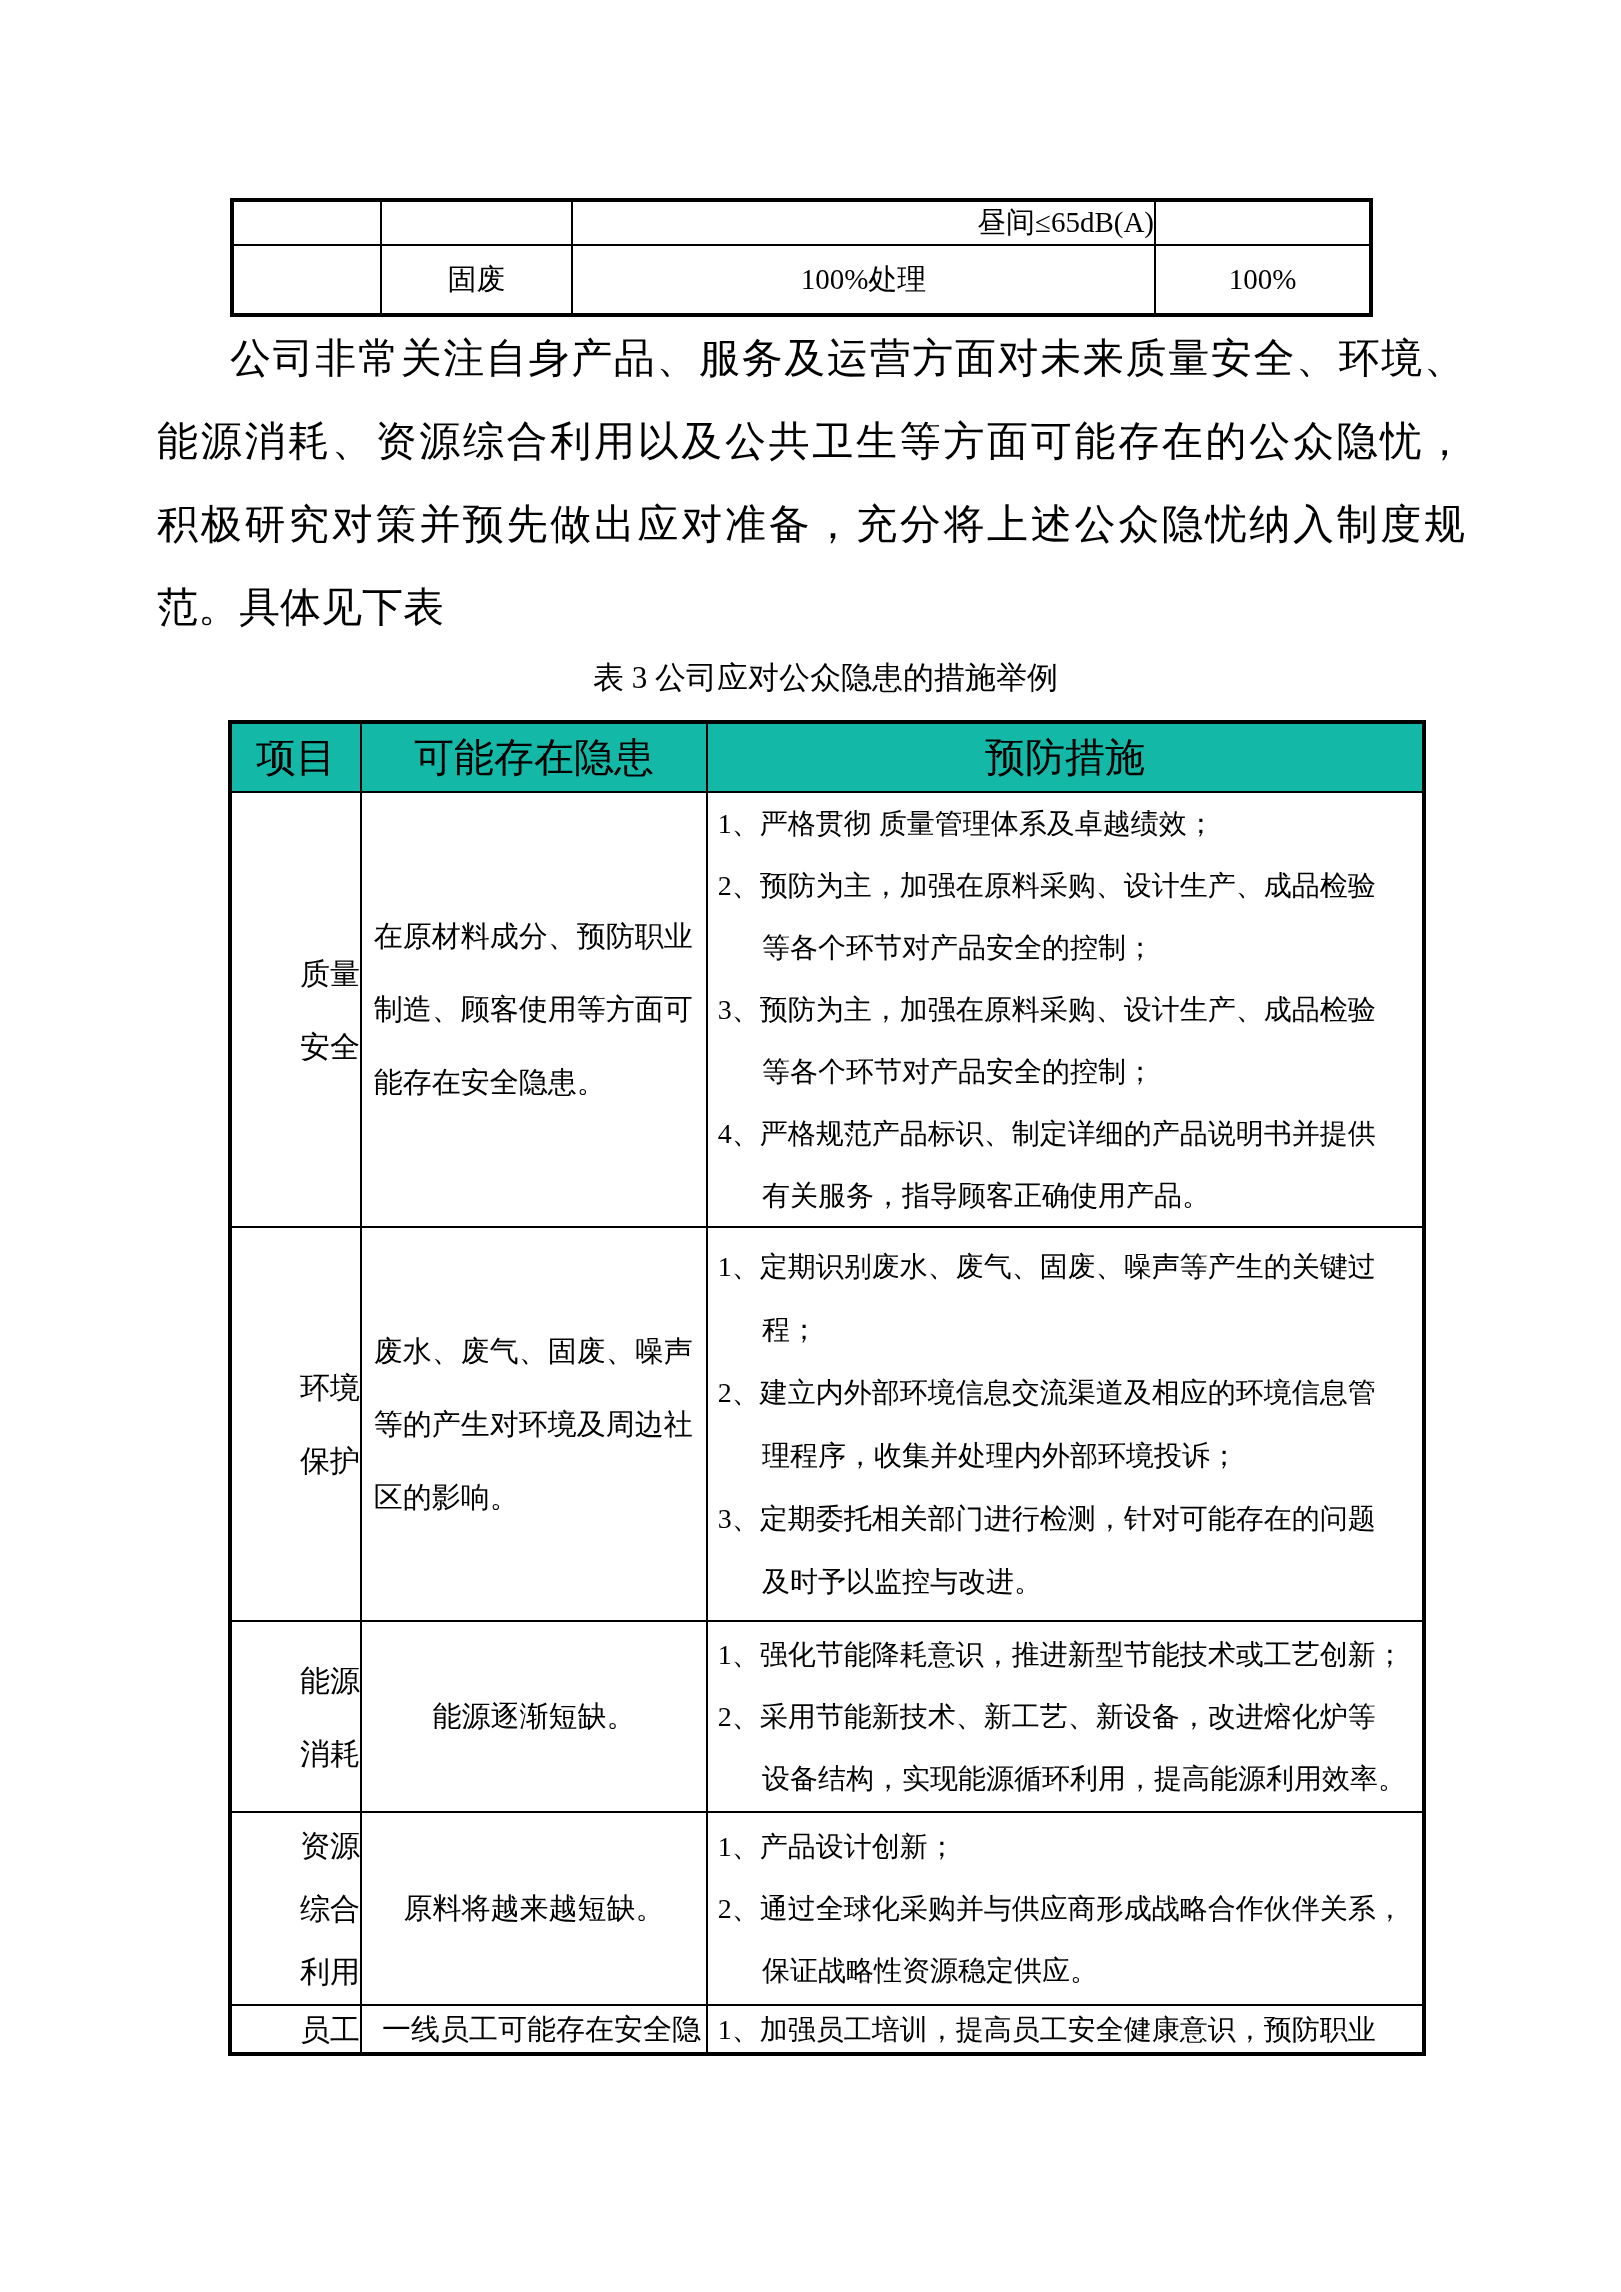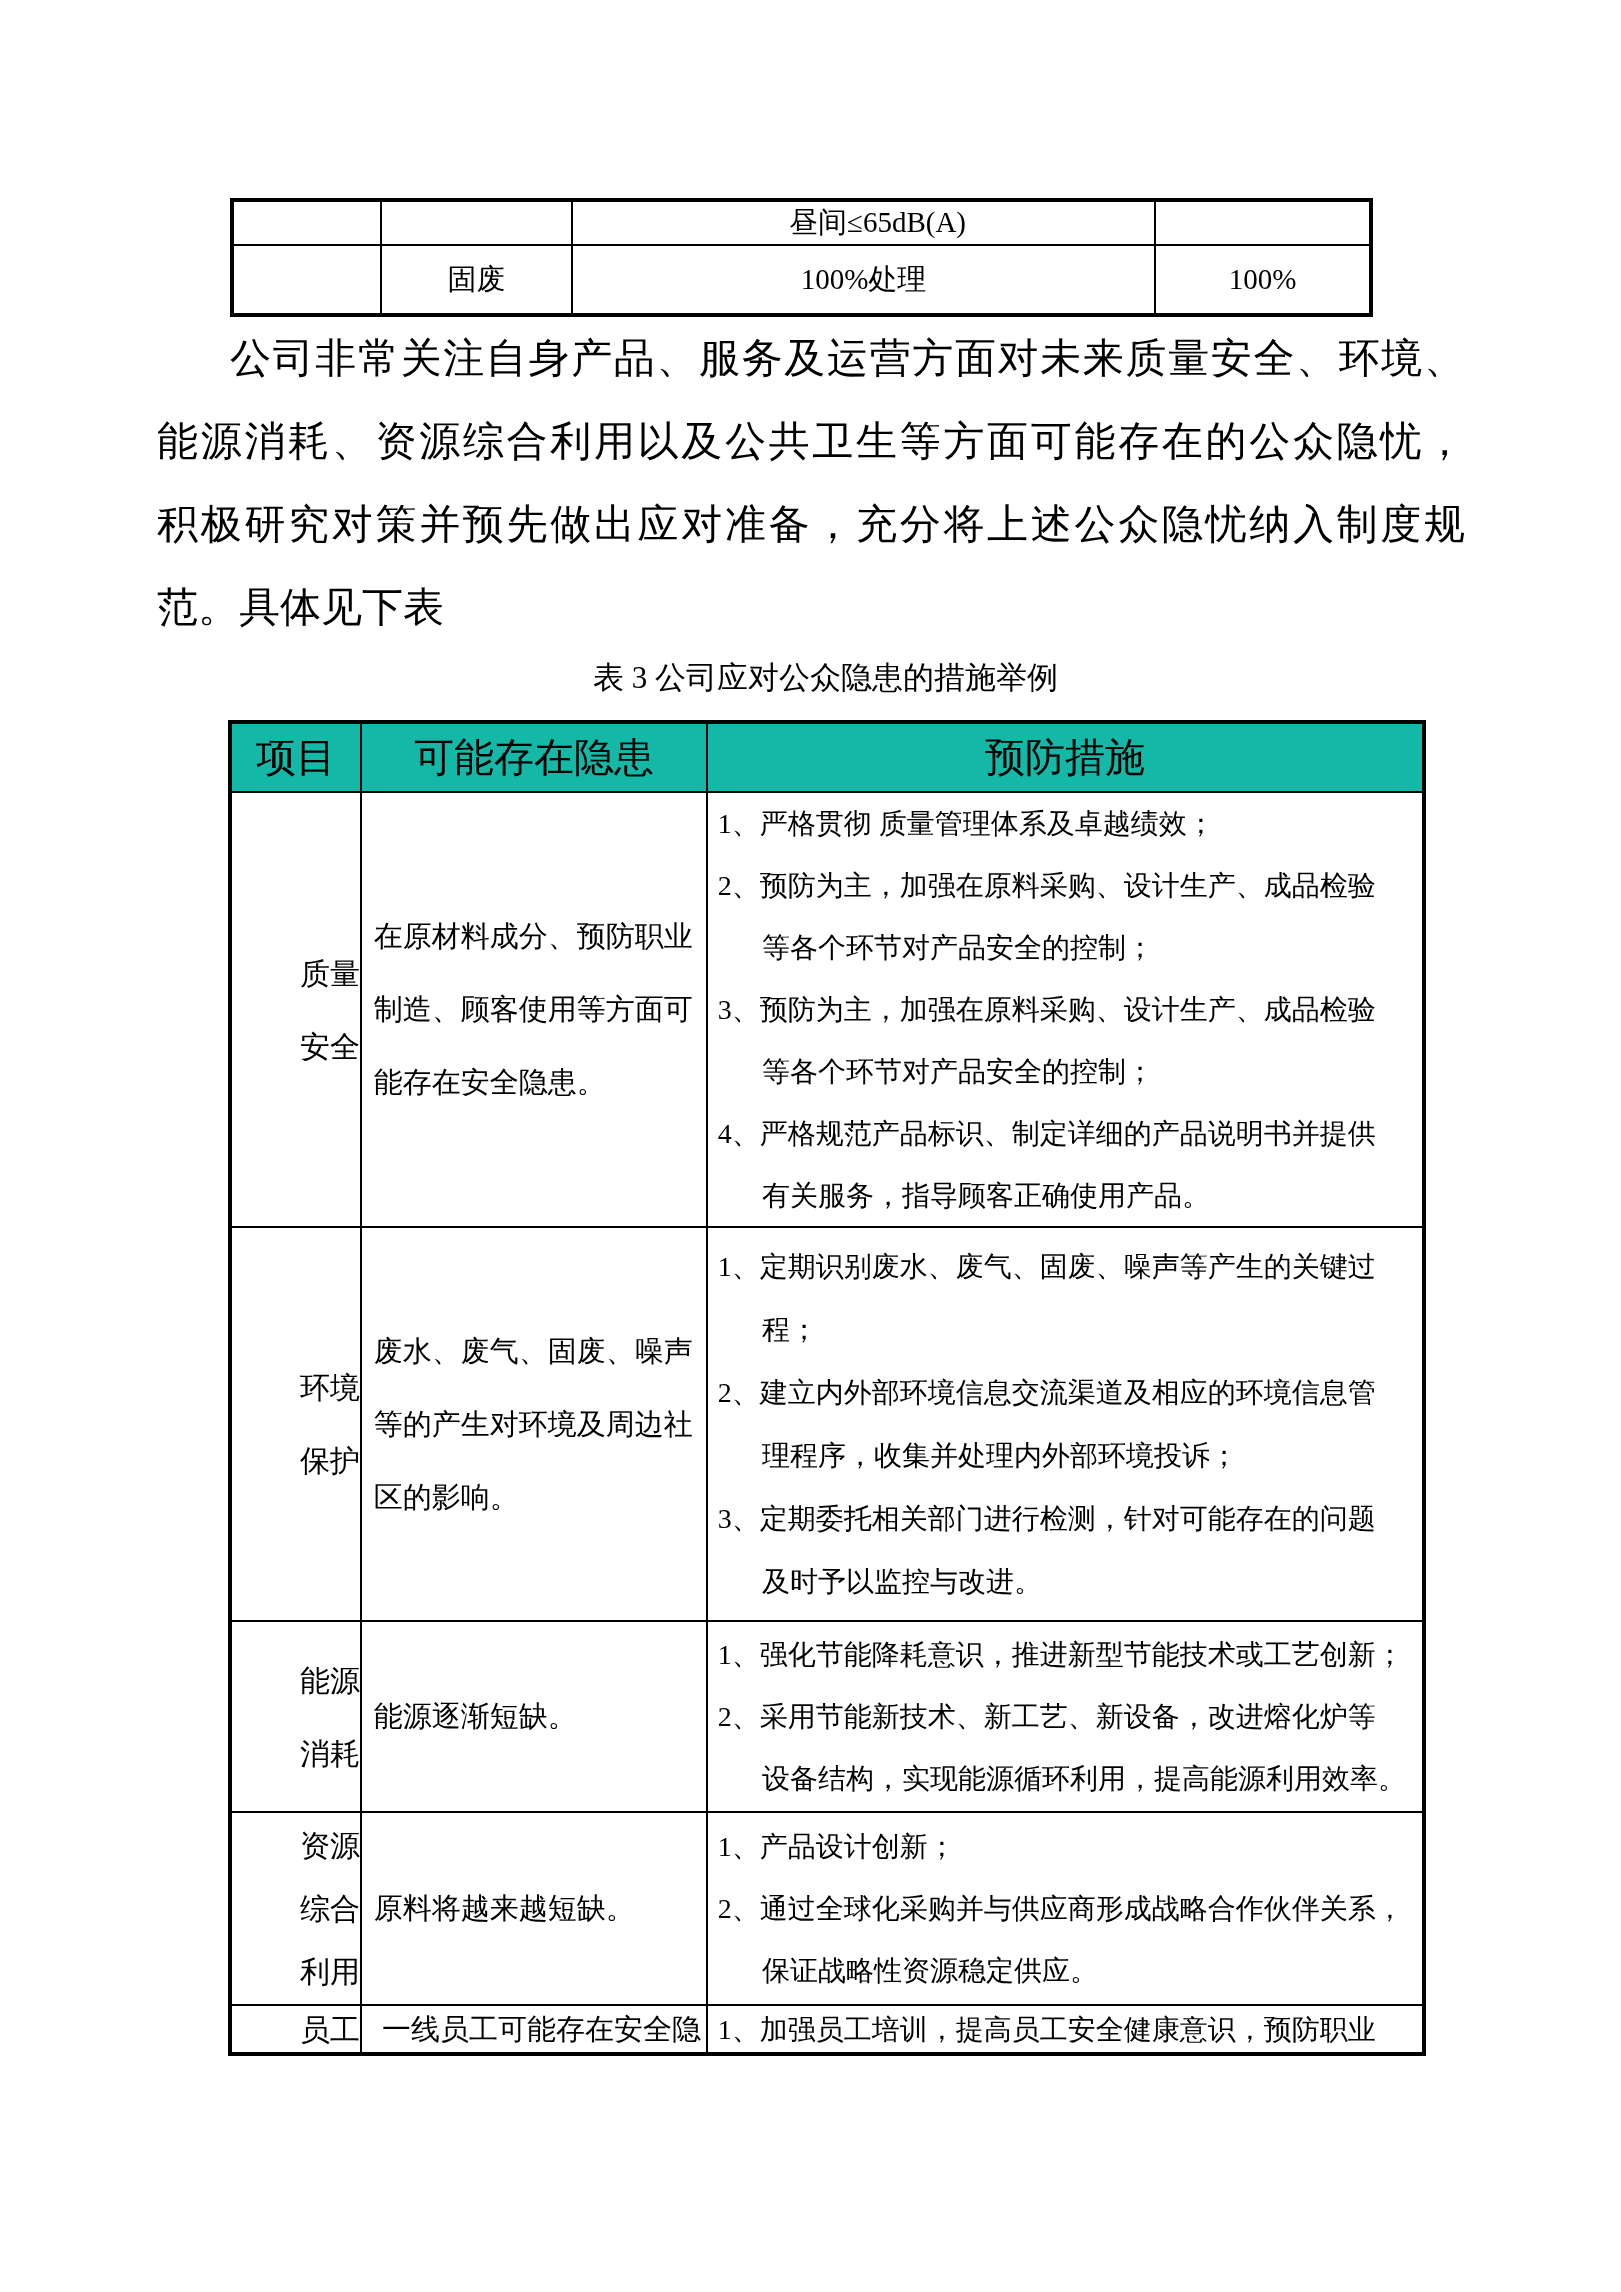--- a/index.html
+++ b/index.html
@@ -11,42 +11,42 @@
     color:#000;
     overflow:hidden;
   }
   
   table{border-collapse:collapse;table-layout:fixed;}
   .top-table{position:absolute;left:230px;top:198px;width:1139px;border:4.9px solid #000;}
   .top-table td{border:2px solid #000;border-left-width:2.9px;border-right-width:2.9px;
     font-size:29px;text-align:center;vertical-align:middle;padding:0;overflow:hidden;}
   .top-table tr.r0 td{height:42px;}
   .top-table tr.r1 td{height:67px;}
-  .top-table td.al{text-align:center;padding-left:28px;}
+  .top-table td.al{text-align:right;padding-left:28px;}
   
   .para{position:absolute;left:157px;top:317px;width:1308px;font-size:41px;}
   .pline{height:83px;line-height:83px;white-space:nowrap;}
   .pline.j{text-align:justify;text-align-last:justify;white-space:normal;overflow:hidden;}
   .pline.first{padding-left:73px;}
   
   .caption{position:absolute;left:228px;top:655px;width:1195px;height:45px;
     line-height:45px;text-align:center;font-size:31px;}
   
   .main-table{position:absolute;left:228px;top:720px;width:1195px;border:4.9px solid #000;}
   .main-table td,.main-table th{border:2px solid #000;border-left-width:2.9px;border-right-width:2.9px;
     padding:0;vertical-align:middle;font-weight:normal;overflow:hidden;}
   .main-table th{background:#14b8a6;height:67px;font-size:40px;text-align:center;}
   .cw{display:flex;flex-direction:column;justify-content:center;overflow:hidden;}
   .h-r1 .cw{height:433px;} .h-r2 .cw{height:392px;} .h-r3 .cw{height:189px;}
   .h-r4 .cw{height:191px;} .h-r5 .cw{height:46px;}
   .item-line{line-height:73px;text-align:right;font-size:30px;white-space:nowrap;}
   .h-r4 .item-line{line-height:63px;}
   .h-r5 .item-line{line-height:45px;}
   .risk-line{line-height:73px;font-size:29px;padding:0 11.8px;white-space:nowrap;text-align:left;}
-  .risk-line.ctr{}
+  .risk-line.ctr{text-align:center;}
   .h-r5 .risk-line{line-height:45px;padding-left:20px;}
   .m-line{line-height:62px;font-size:28px;padding-left:9.8px;white-space:nowrap;text-align:left;}
   .m-line.ind{padding-left:54px;}
   .h-r2 .m-line{line-height:63px;}
   .h-r5 .m-line{line-height:45px;}
 </style>
 </head>
 <body>
 
 <div class="page">

